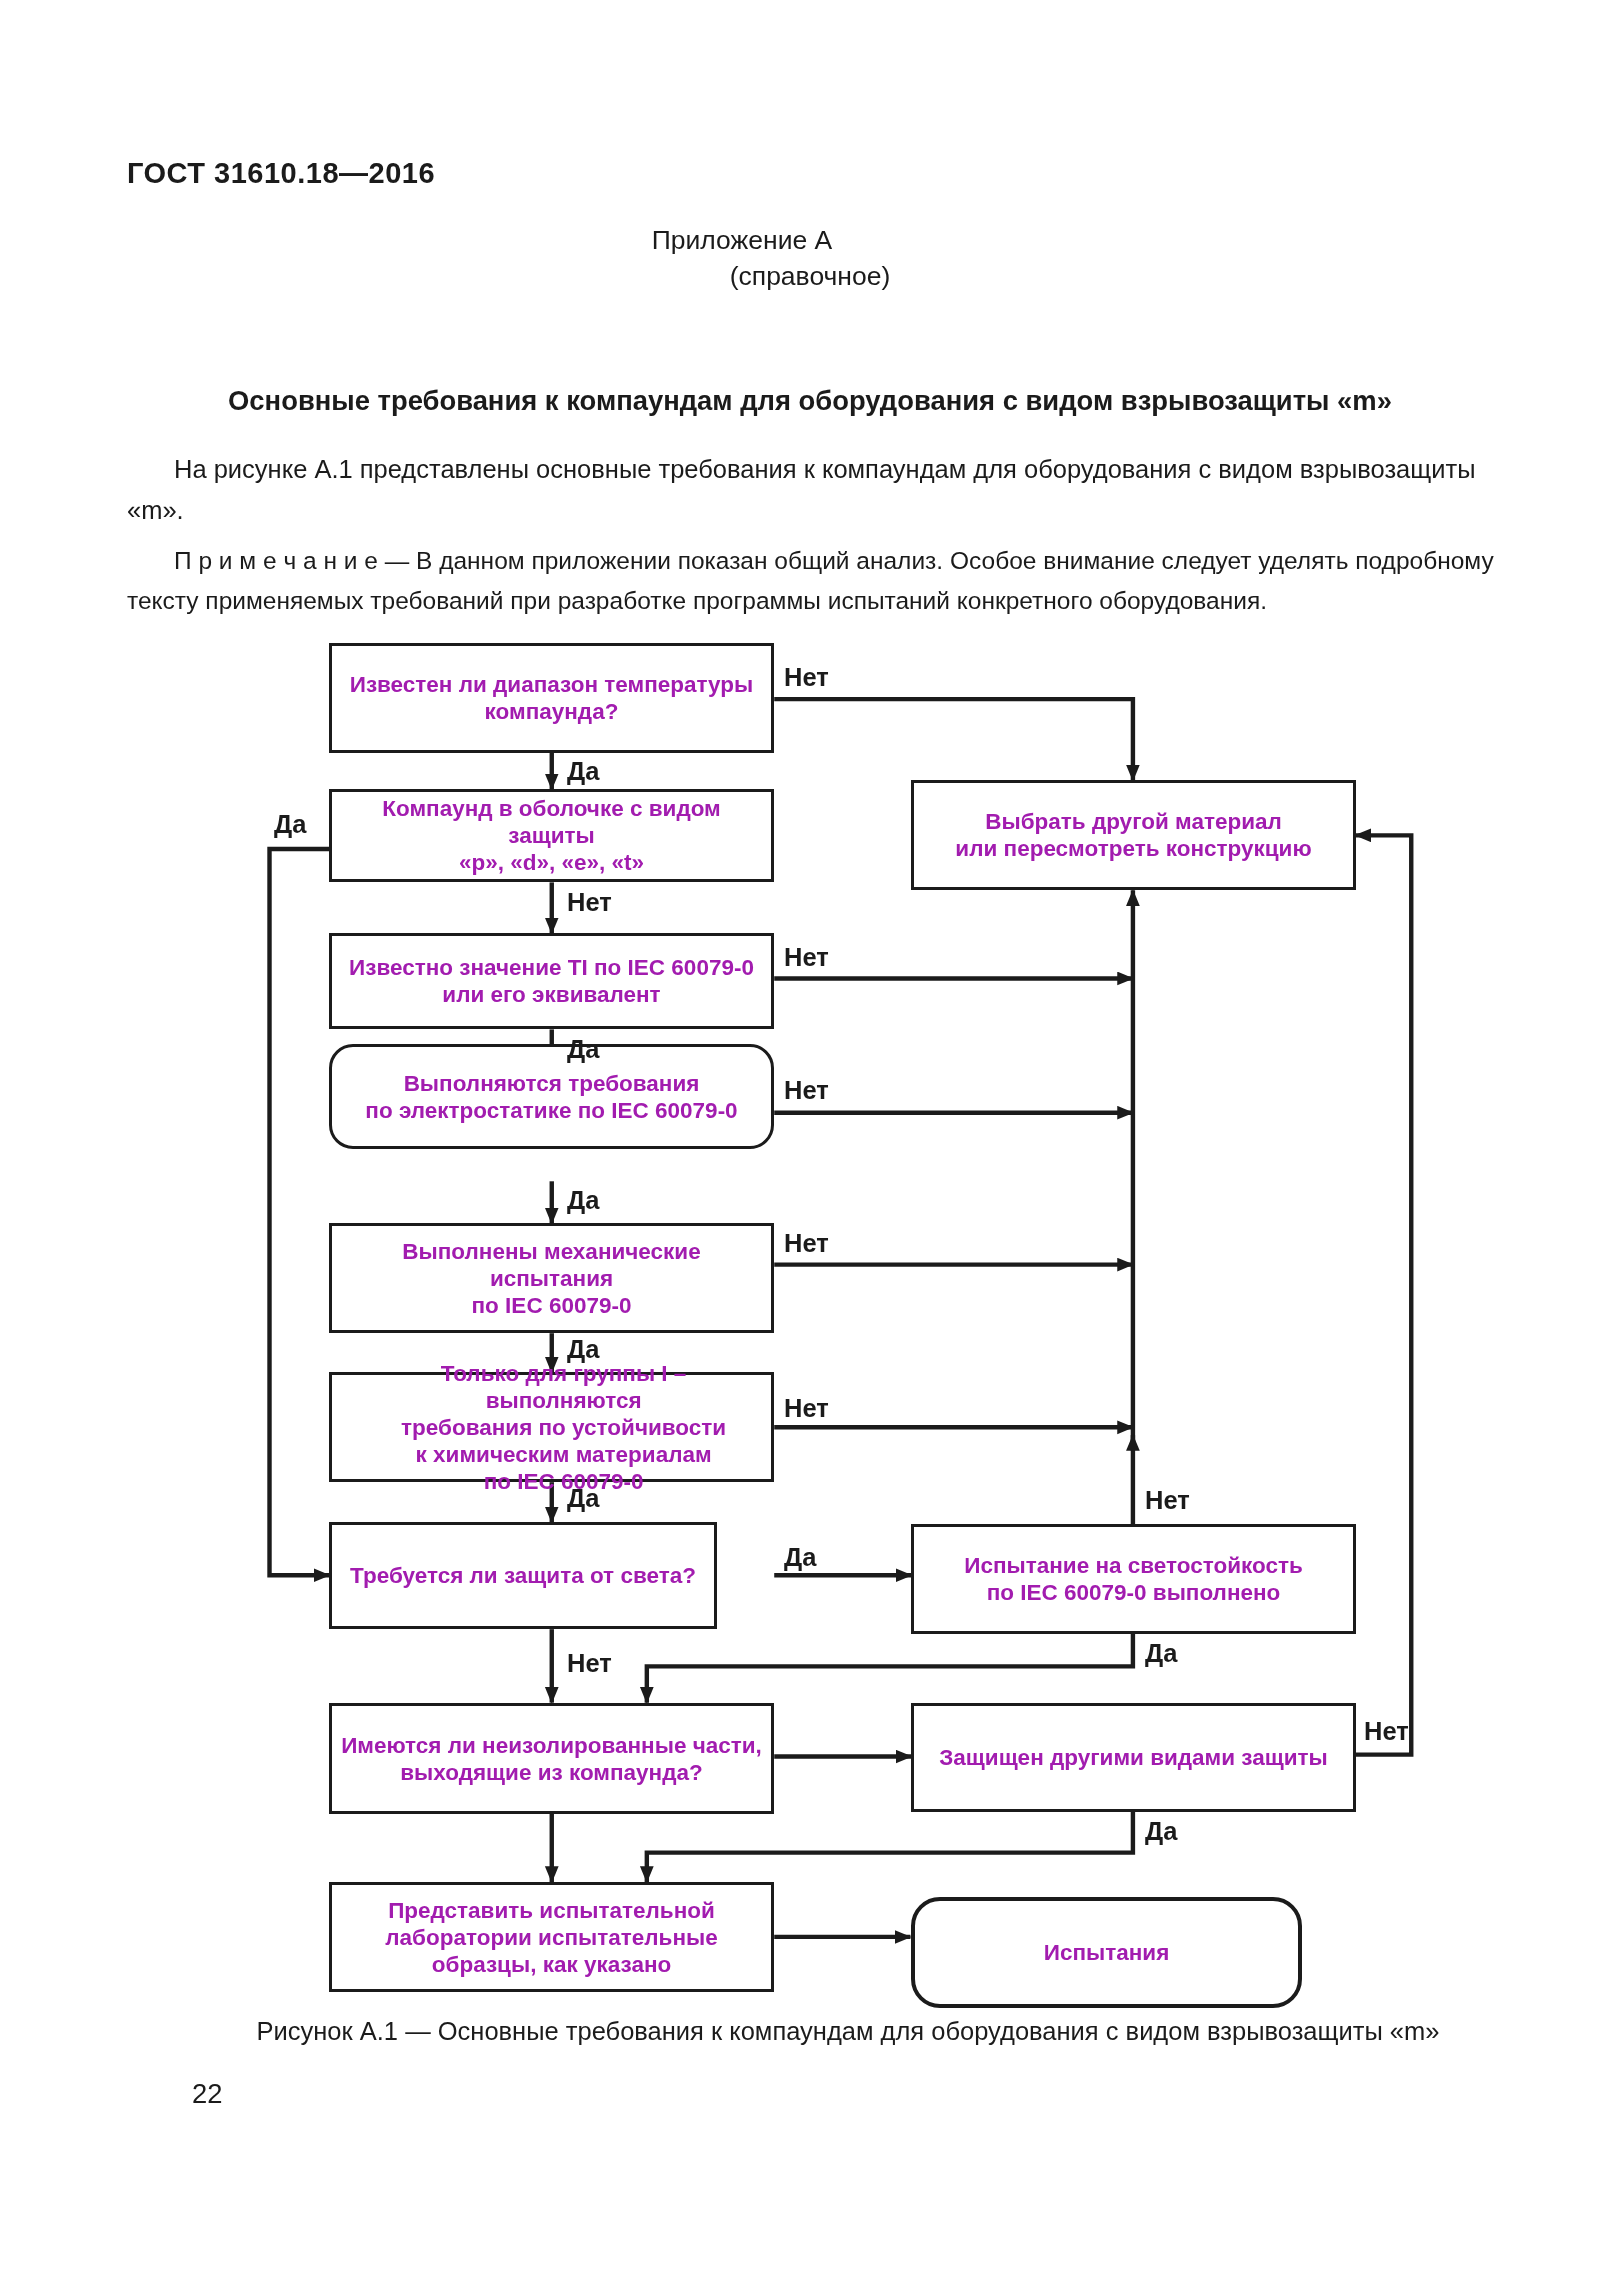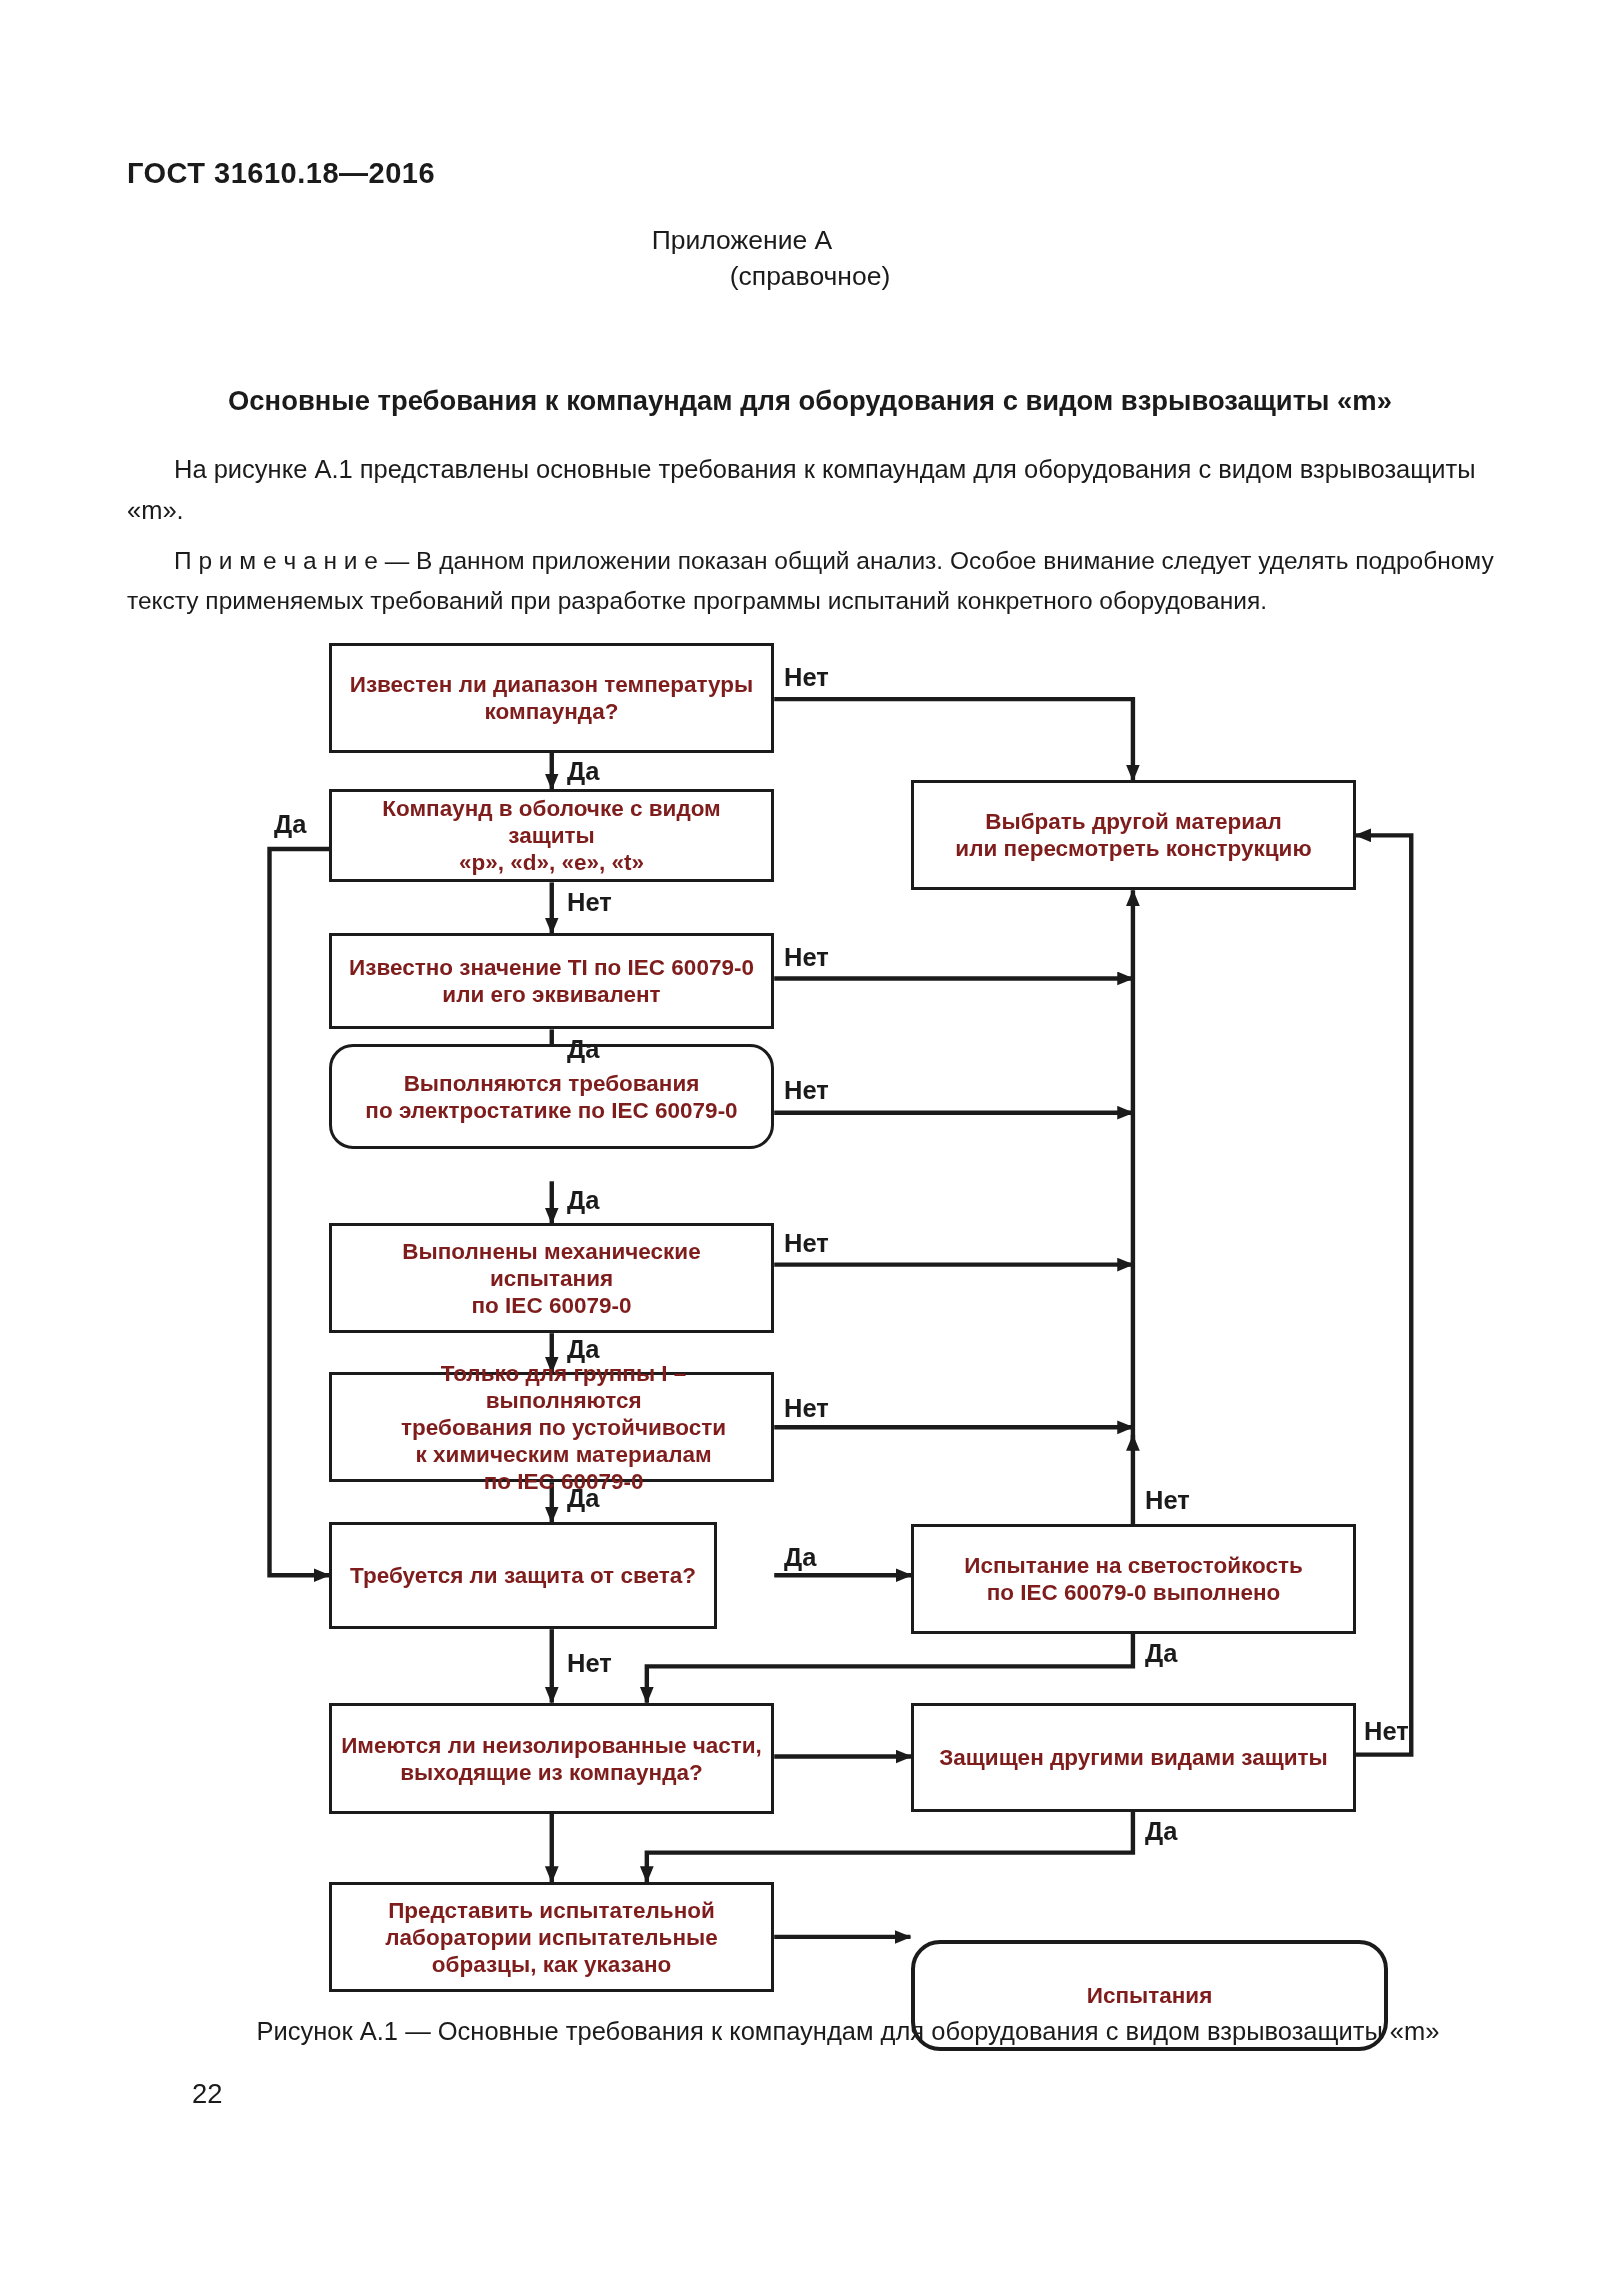--- a/index.html
+++ b/index.html
@@ -14,21 +14,21 @@
   .appendix-kind{left:0;top:261px;width:1620px;text-align:center;font-size:26.5px;}
   .doc-title{left:137px;top:385px;width:1346px;text-align:center;font-size:27.4px;font-weight:bold;}
   .intro{left:127px;top:449px;width:1367px;font-size:25.5px;line-height:1.62;text-indent:47px;margin:0;}
   .note{left:127px;top:541px;width:1367px;font-size:24.5px;line-height:1.62;text-indent:47px;margin:0;}
   .caption{left:245px;top:2017px;width:1206px;text-align:center;font-size:25.5px;}
   .page-number{left:192px;top:2078px;font-size:27.4px;}
   .box{
     position:absolute;box-sizing:border-box;border:3.9px solid #1b1b1b;background:#fff;
     display:flex;align-items:center;justify-content:center;text-align:center;
     font-weight:bold;font-size:22.5px;line-height:1.2;white-space:pre-line;
-    color:#7f1d1d;padding:3.9px 7.8px;
+    color:#a21caf;padding:3.9px 7.8px;
   }
   .box.rounded{border-radius:29px;border-width:4.9px;}
   .lbl{position:absolute;font-weight:bold;font-size:25.5px;color:#1b1b1b;line-height:1;}
   svg.connectors{position:absolute;left:0;top:0;}
   svg.connectors path{stroke:#1b1b1b;stroke-width:4.5;fill:none;}
 </style>
 </head>
 <body>
 
 <div class="page">
@@ -89,21 +89,21 @@
 выходящие из компаунда?</div>
   <div class="box" style="left:329px;top:1882px;width:445px;height:110px;">Представить испытательной
 лаборатории испытательные
 образцы, как указано</div>
 
   <div class="box" style="left:911px;top:780px;width:445px;height:110px;">Выбрать другой материал
 или пересмотреть конструкцию</div>
   <div class="box" style="left:911px;top:1524px;width:445px;height:110px;">Испытание на светостойкость
 по IEC 60079-0 выполнено</div>
   <div class="box" style="left:911px;top:1703px;width:445px;height:109px;">Защищен другими видами защиты</div>
-  <div class="box rounded" style="left:911px;top:1940px;width:477px;height:111px;">Испытания</div>
+  <div class="box rounded" style="left:911px;top:1897px;width:391px;height:111px;">Испытания</div>
 
   <div class="lbl" style="left:567px;top:759px;">Да</div>
   <div class="lbl" style="left:784px;top:665px;">Нет</div>
   <div class="lbl" style="left:274px;top:812px;">Да</div>
   <div class="lbl" style="left:567px;top:890px;">Нет</div>
   <div class="lbl" style="left:784px;top:945px;">Нет</div>
   <div class="lbl" style="left:567px;top:1037px;">Да</div>
   <div class="lbl" style="left:784px;top:1078px;">Нет</div>
   <div class="lbl" style="left:567px;top:1188px;">Да</div>
   <div class="lbl" style="left:784px;top:1231px;">Нет</div>

